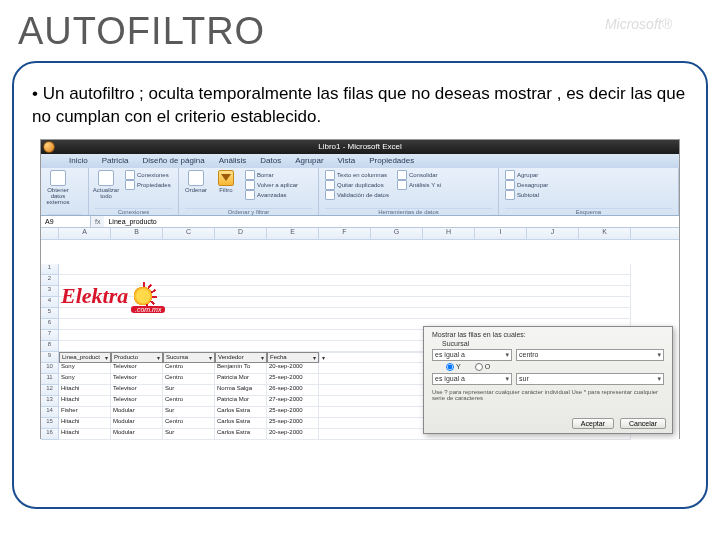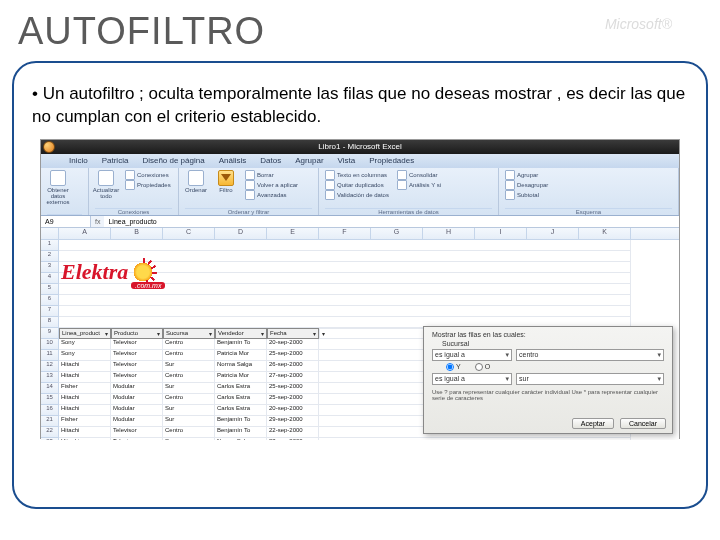--- a/index.html
+++ b/index.html
@@ -151,21 +151,21 @@
     display: flex;
     background: linear-gradient(#f4f8fd,#e6eef8);
     border-bottom: 1px solid #c5d5ea;
     height: 12px;
   }
   .colhead .corner { width: 18px; border-right: 1px solid #c5d5ea; }
   .colhead .ch {
     width: 52px; text-align: center; font-size: 7px; color: #556;
     border-right: 1px solid #c5d5ea;
   }
-  .rows { position: relative; }
+  .rows { position: relative; margin-top: 24px; }
   .row { display: flex; height: 11px; }
   .row .rh {
     width: 18px; background: linear-gradient(#f4f8fd,#e6eef8);
     border-right: 1px solid #c5d5ea; border-bottom: 1px solid #c5d5ea;
     font-size: 6px; text-align: center; color: #556;
   }
   .row .cell {
     width: 52px; border-right: 1px solid #e4e8ef; border-bottom: 1px solid #e4e8ef;
     font-size: 6px; padding-left: 2px; color: #222; overflow: hidden; white-space: nowrap;
   }

